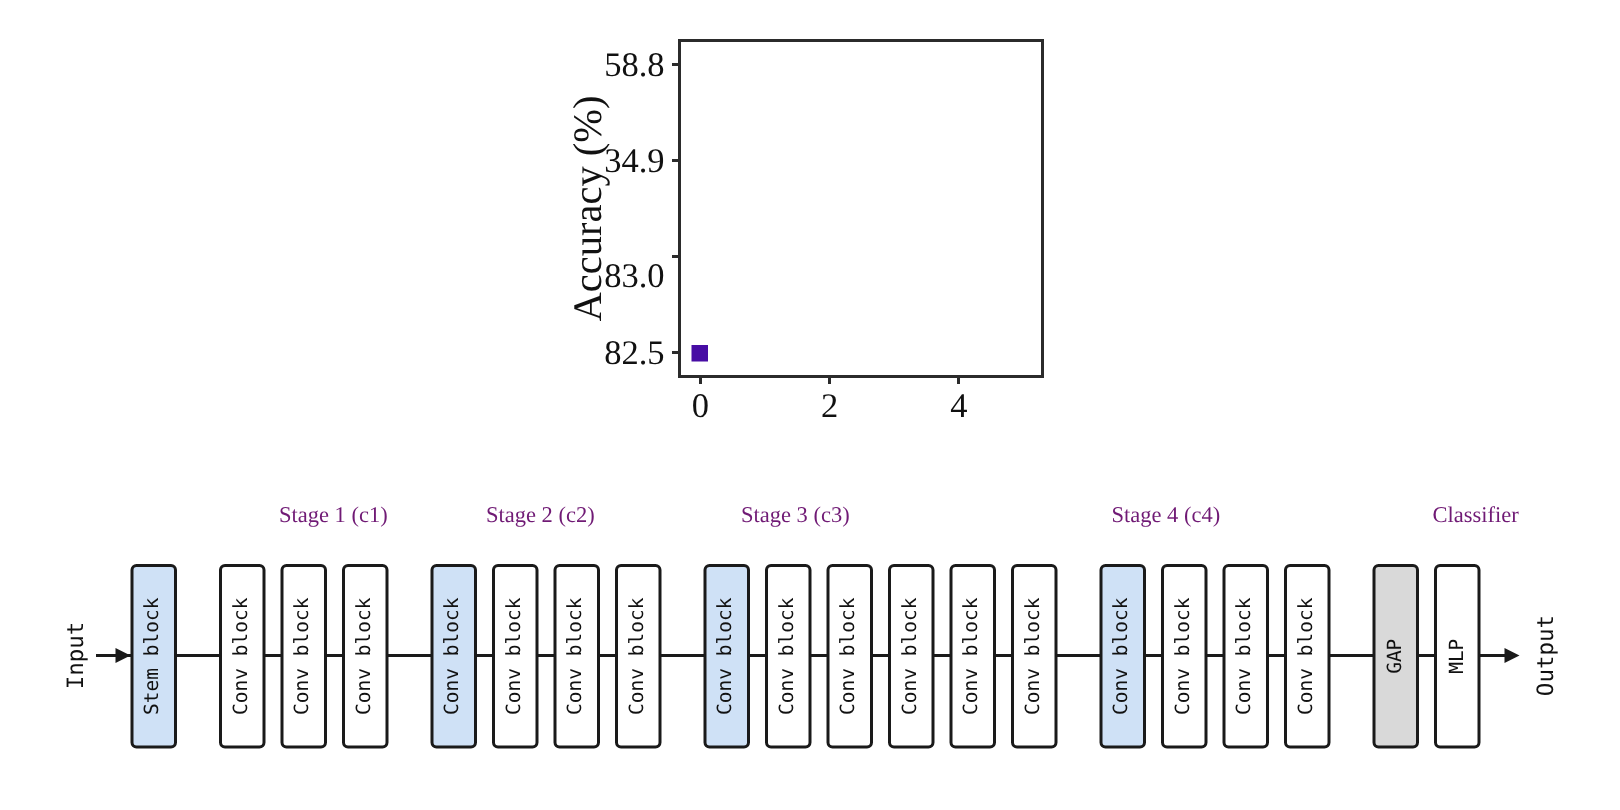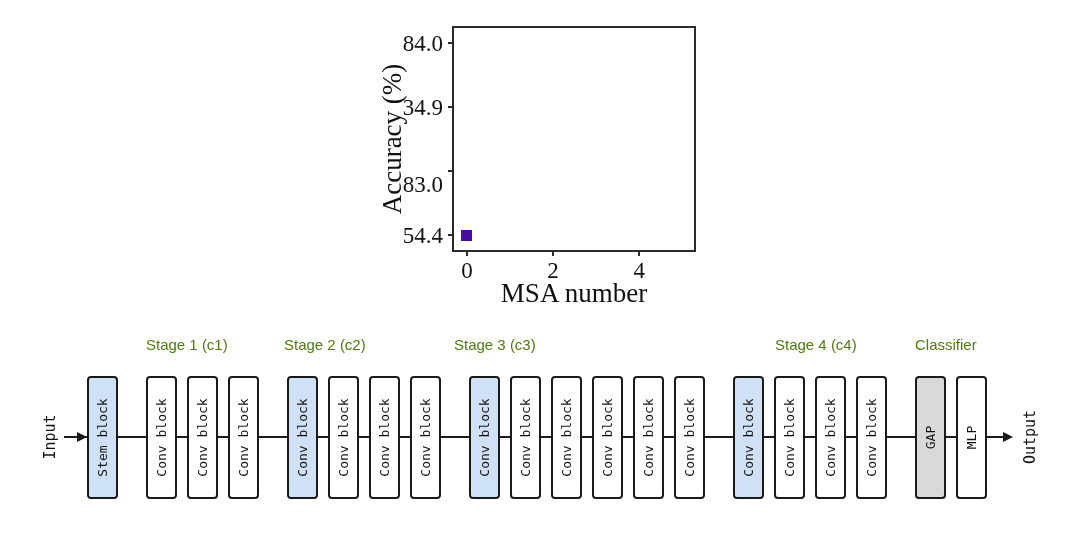--- a/index.html
+++ b/index.html
@@ -49,47 +49,46 @@
     position: absolute; top: 376px; width: 31px; height: 123px;
     border: 2px solid #1a1a1a; border-radius: 4px;
     display: flex; align-items: center; justify-content: center;
   }
   .block span {
     transform: rotate(-90deg); white-space: nowrap;
     font-family: "DejaVu Sans Mono", monospace; font-size: 13px; color: #111111;
   }
   .group-label {
     position: absolute; top: 336px; white-space: nowrap;
-    font-family: Liberation Sans, sans-serif; font-size: 15px; color: #4d7c0f;
+    font-family: Liberation Serif, serif; font-size: 15px; color: #701a75; margin-left: 40px;
   }
 </style>
 </head>
 <body>
 
 <div class="canvas">
 
   <div class="axis-label ylabel">Accuracy (%)</div>
   <div class="plot-box" id="plot">
       <div class="tick" style="left: 11.9264px; top: 100%; width: 2px; height: 6px;"></div>
       <div class="tick-label" style="left: 12.9264px; top: calc(100% + 9px); transform: translateX(-50%);">0</div>
       <div class="tick" style="left: 98.1023px; top: 100%; width: 2px; height: 6px;"></div>
       <div class="tick-label" style="left: 99.1023px; top: calc(100% + 9px); transform: translateX(-50%);">2</div>
       <div class="tick" style="left: 184.278px; top: 100%; width: 2px; height: 6px;"></div>
       <div class="tick-label" style="left: 185.278px; top: calc(100% + 9px); transform: translateX(-50%);">4</div>
       <div class="tick" style="top: 205.69px; right: 100%; width: 6px; height: 2px;"></div>
-      <div class="tick-label" style="top: 206.69px; right: calc(100% + 11px); transform: translateY(-50%);">54.4</div>
+      <div class="tick-label" style="top: 206.69px; right: calc(100% + 11px); transform: translateY(-50%);">82.5</div>
       <div class="tick" style="top: 141.897px; right: 100%; width: 6px; height: 2px;"></div>
       <div class="tick-label" style="top: 142.897px; right: calc(100% + 11px); transform: translateY(-50%); margin-top: 13px;">83.0</div>
       <div class="tick" style="top: 78.1034px; right: 100%; width: 6px; height: 2px;"></div>
       <div class="tick-label" style="top: 79.1034px; right: calc(100% + 11px); transform: translateY(-50%);">34.9</div>
       <div class="tick" style="top: 14.3103px; right: 100%; width: 6px; height: 2px;"></div>
-      <div class="tick-label" style="top: 15.3103px; right: calc(100% + 11px); transform: translateY(-50%);">84.0</div>
+      <div class="tick-label" style="top: 15.3103px; right: calc(100% + 11px); transform: translateY(-50%);">58.8</div>
       <div class="marker" style="left: 7.42639px; top: 202.466px; width: 11px; height: 11px; background: rgb(71, 13, 164);"></div>
     </div>
-  <div class="axis-label xlabel">MSA number</div>
 
   <div id="diagram">
     <div class="hline"></div>
     <div class="arrowhead ah-in"></div>
     <div class="arrowhead ah-out"></div>
     <div class="io-label in-label">Input</div>
     <div class="io-label out-label">Output</div>
   <div class="block" style="left: 87px; background: rgb(207, 225, 246);">
         <span>Stem block</span>
       </div>
@@ -128,21 +127,21 @@
       </div>
       <div class="block" style="left: 592px; background: rgb(255, 255, 255);">
         <span>Conv block</span>
       </div>
       <div class="block" style="left: 633px; background: rgb(255, 255, 255);">
         <span>Conv block</span>
       </div>
       <div class="block" style="left: 674px; background: rgb(255, 255, 255);">
         <span>Conv block</span>
       </div>
-      <div class="group-label" style="left: 775px; text-align: right;">Stage 4 (c4)</div>
+      <div class="group-label" style="left: 701px; text-align: right;">Stage 4 (c4)</div>
       <div class="block" style="left: 733px; background: rgb(207, 225, 246);">
         <span>Conv block</span>
       </div>
       <div class="block" style="left: 774px; background: rgb(255, 255, 255);">
         <span>Conv block</span>
       </div>
       <div class="block" style="left: 815px; background: rgb(255, 255, 255);">
         <span>Conv block</span>
       </div>
       <div class="block" style="left: 856px; background: rgb(255, 255, 255);">

